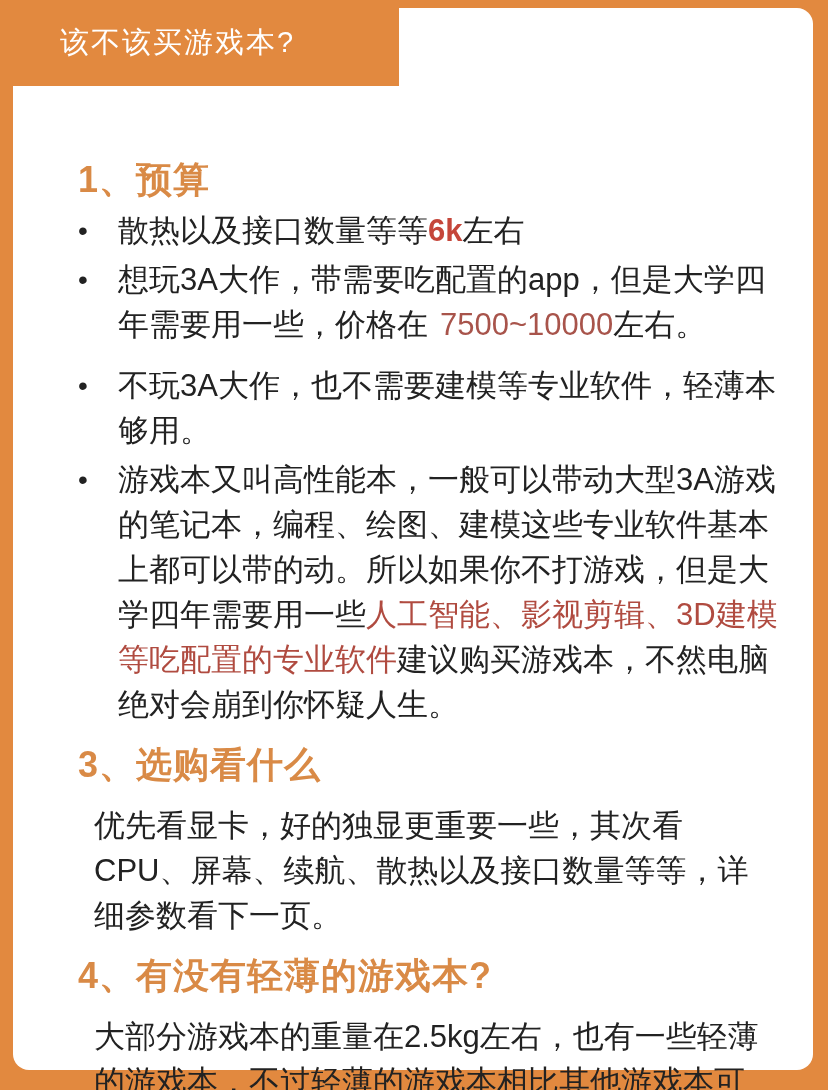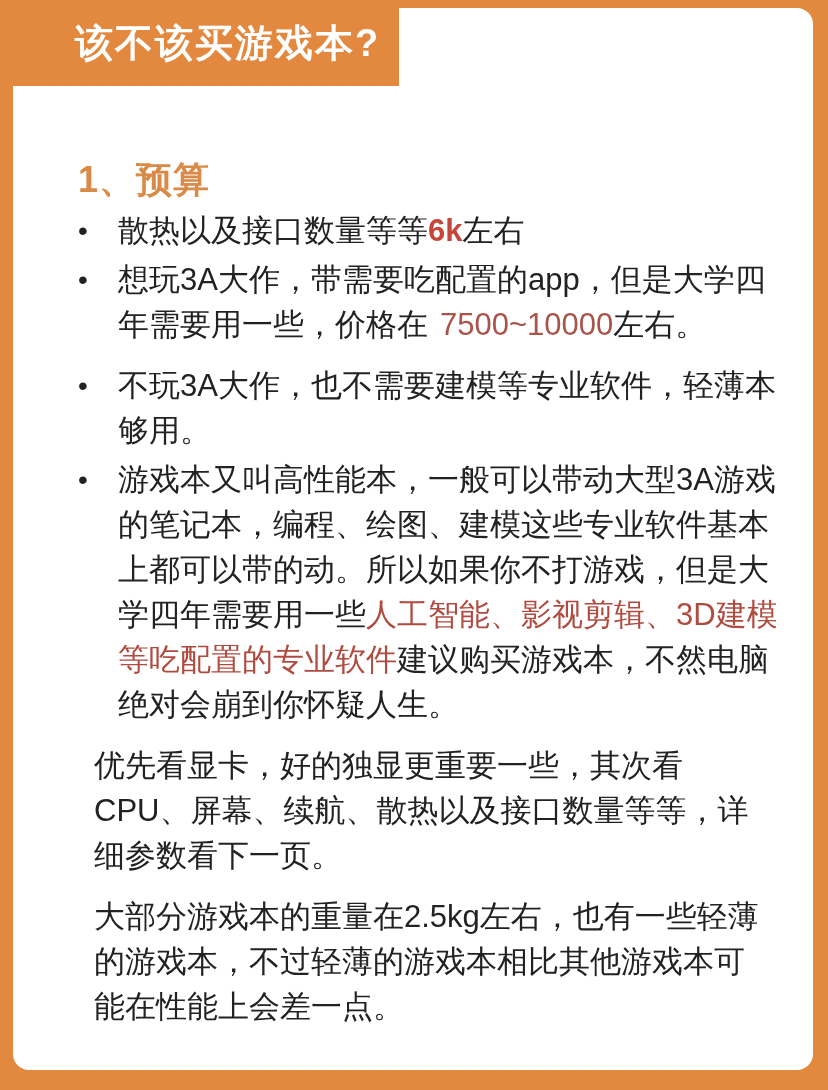--- a/index.html
+++ b/index.html
@@ -36,23 +36,23 @@
     left: 0;
     top: 0;
     width: 399px;
     height: 86px;
     background: var(--frame);
     display: flex;
     align-items: center;
   }
   .page-title {
     color: var(--title-text);
-    font-size: 38px;
-    font-weight: bold;
-    padding-left: 75px;
+    font-size: 29px;
+    font-weight: normal;
+    padding-left: 60px;
     letter-spacing: 2px;
     white-space: nowrap;
   }
   .content {
     position: absolute;
     left: 13px;
     top: 8px;
     width: 800px;
     height: 1062px;
     padding: 150px 32px 0 65px;
@@ -122,20 +122,22 @@
           <span class="txt"><span>不玩3A大作，也不需要建模等专业软件，轻薄本够用。</span></span>
         </li>
       <li class="bullet-item">
           <span class="dot">•</span>
           <span class="txt"><span>游戏本又叫高性能本，一般可以带动大型3A游戏的笔记本，编程、绘图、建模这些专业软件基本上都可以带的动。所以如果你不打游戏，但是大学四年需要用一些</span><span class="hl-mid">人工智能、影视剪辑、3D建模等吃配置的专业软件</span><span>建议购买游戏本，不然电脑绝对会崩到你怀疑人生。</span></span>
         </li>
     </ul>
   </section>
 
   <section>
+    <h2 class="heading">3、选购看什么</h2>
     <p class="body-para">优先看显卡，好的独显更重要一些，其次看CPU、屏幕、续航、散热以及接口数量等等，详细参数看下一页。</p>
   </section>
 
   <section>
+    <h2 class="heading">4、有没有轻薄的游戏本?</h2>
     <p class="body-para">大部分游戏本的重量在2.5kg左右，也有一些轻薄的游戏本，不过轻薄的游戏本相比其他游戏本可能在性能上会差一点。</p>
   </section>
 
 </div>
 
 </body></html>

